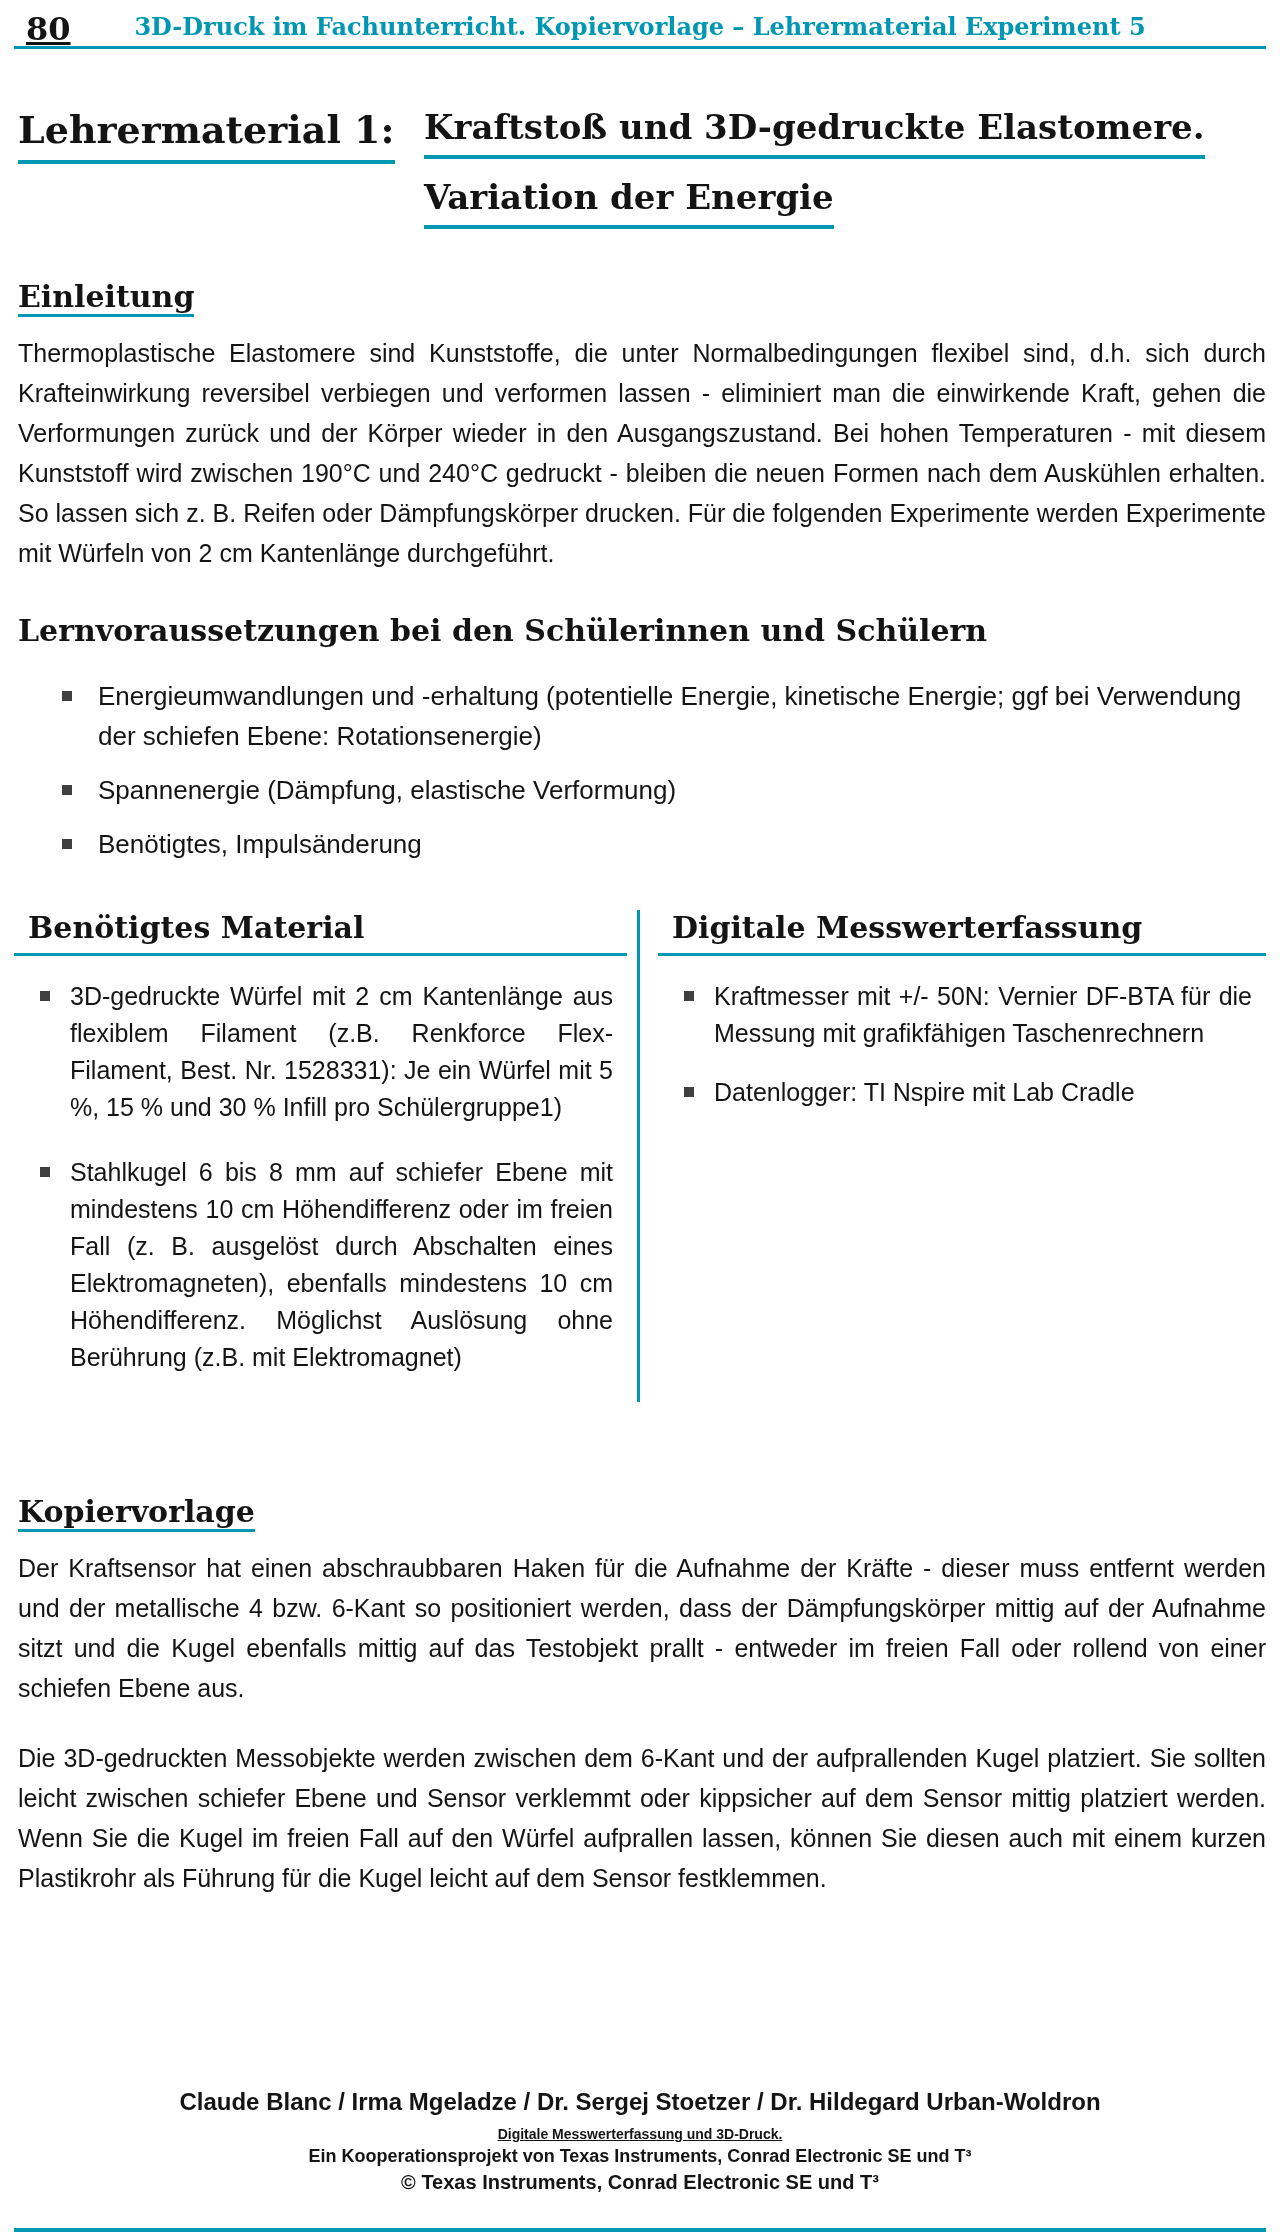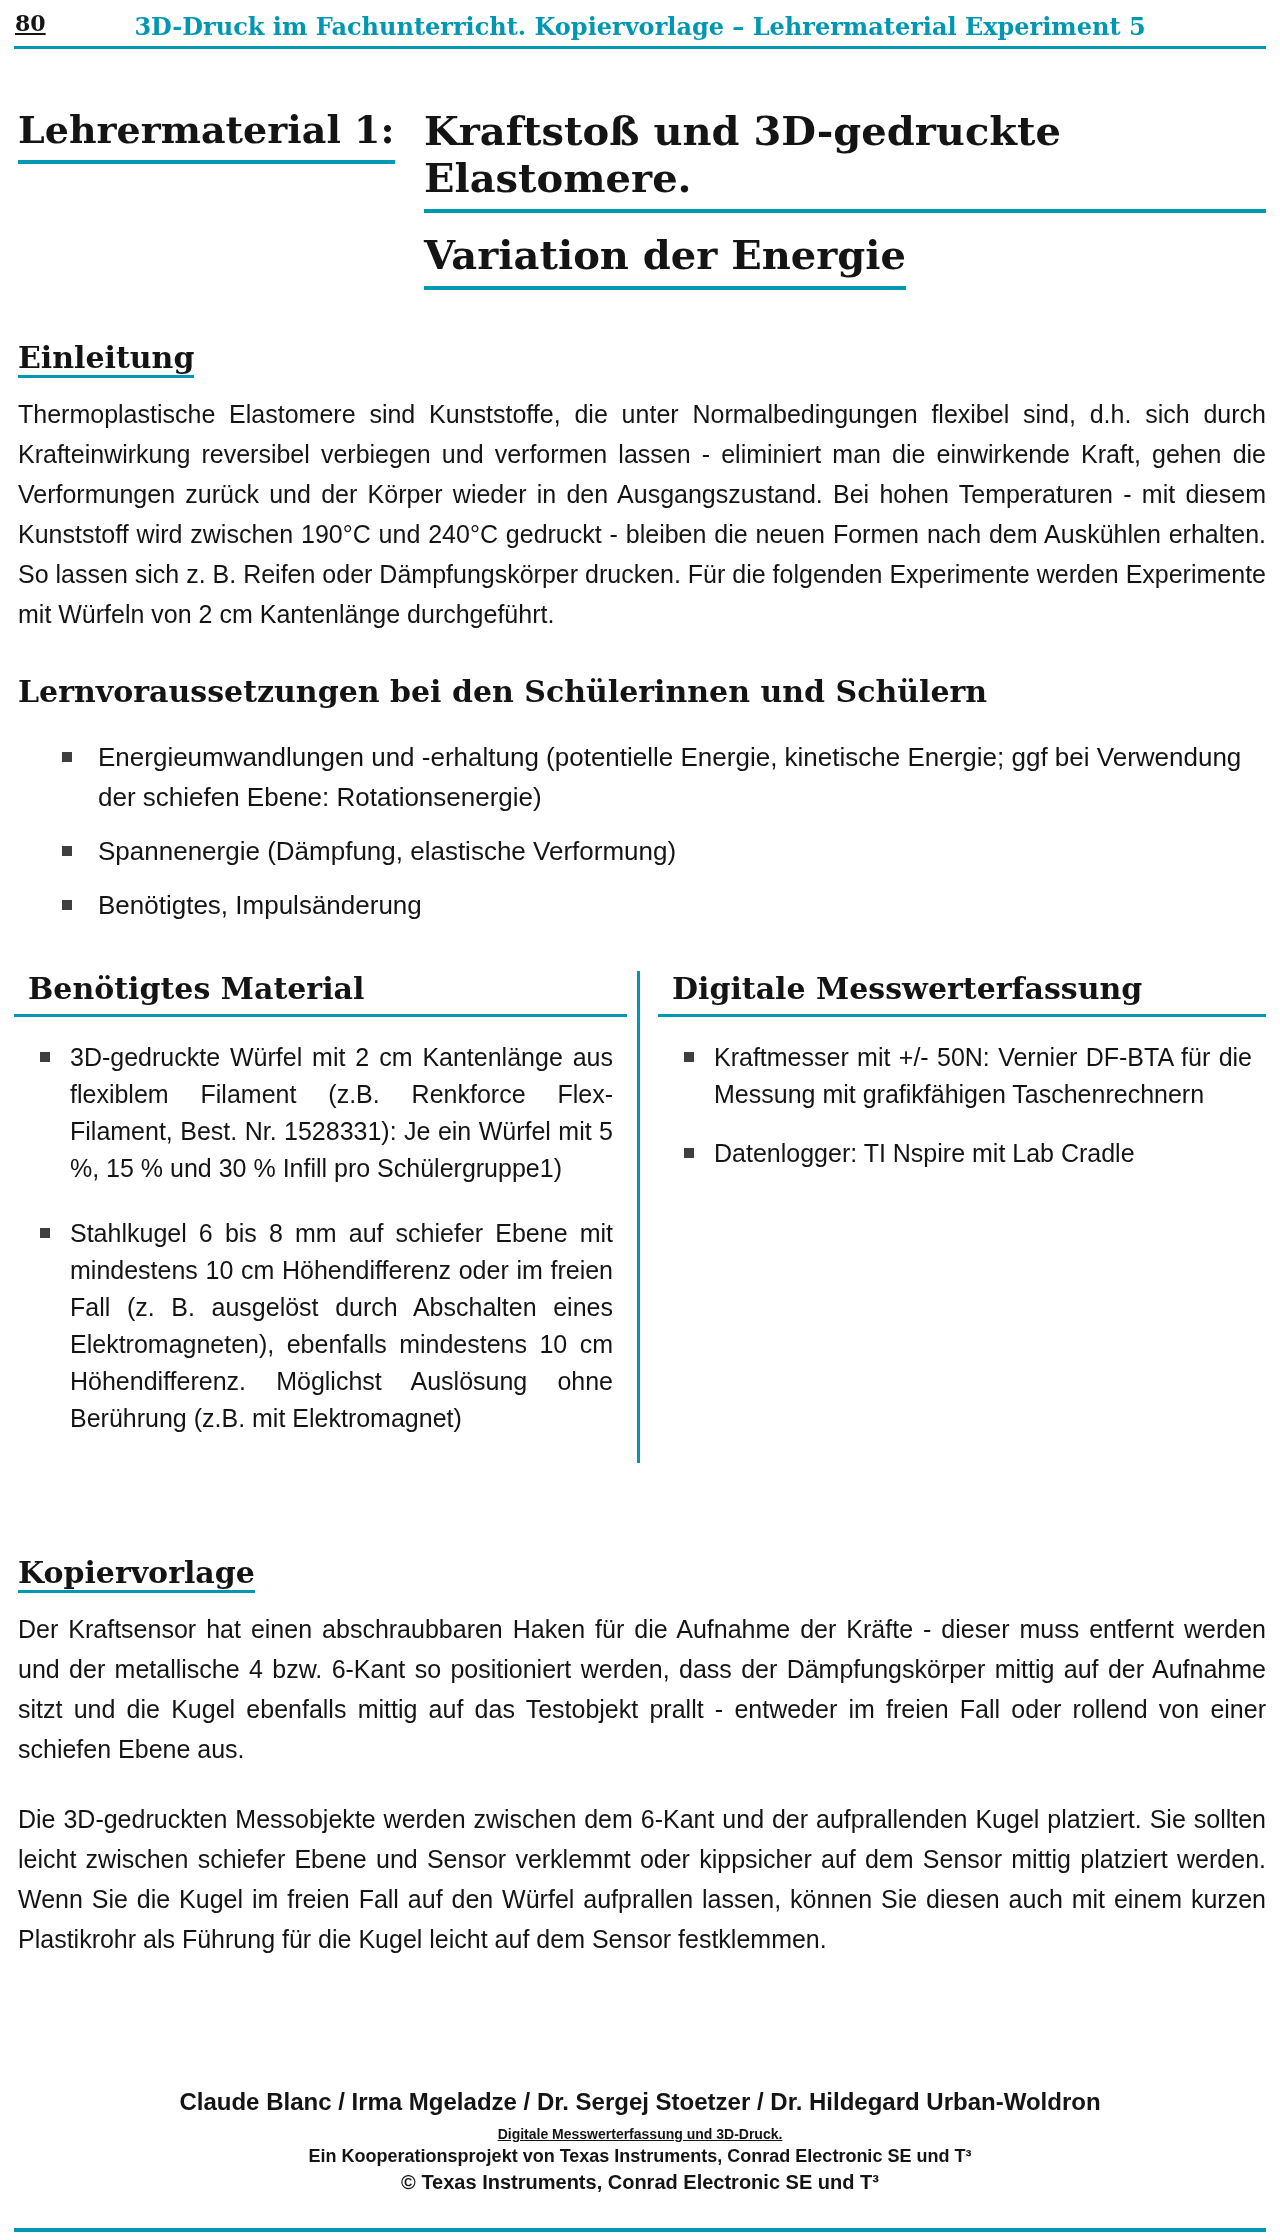--- a/index.html
+++ b/index.html
@@ -13,28 +13,28 @@
     width:1280px;height:2240px;margin:0 auto;background:#ffffff;
     display:flex;flex-direction:column;
     padding:8px 14px 8px 14px;
     font-family:"Liberation Sans","DejaVu Sans",sans-serif;
     color:var(--ink);
   }
   .slab{font-family:"DejaVu Serif","Liberation Serif",serif;font-weight:bold;}
 
   
   .pageheader{position:relative;height:36px;}
-  .page-number{position:absolute;left:1px;top:2px;font-size:22px;text-decoration:underline;}
+  .page-number{position:absolute;left:12px;top:2px;font-size:32px;text-decoration:underline;}
   .header-title{position:absolute;left:0;right:0;top:4px;text-align:center;font-size:24px;color:var(--accent);}
   .header-rule{height:3px;background:var(--accent);margin-top:2px;}
 
   
   .title-block{display:flex;margin-top:58px;padding-left:4px;}
   .title-label{width:406px;font-size:38px;}
-  .title-lines{flex:1;font-size:40px;}
+  .title-lines{flex:1;font-size:34px;}
   .tl-underline{display:inline-block;border-bottom:4px solid var(--accent);padding-bottom:8px;}
   .title-line2{margin-top:18px;}
 
   
   .section-heading{font-size:30px;margin:0;padding-left:4px;}
   .sh-underline{display:inline-block;border-bottom:3px solid var(--accent);}
   .mt-einleitung{margin-top:50px;}
   .mt-lern{margin-top:40px;}
   .mt-versuch{margin-top:92px;}
 

